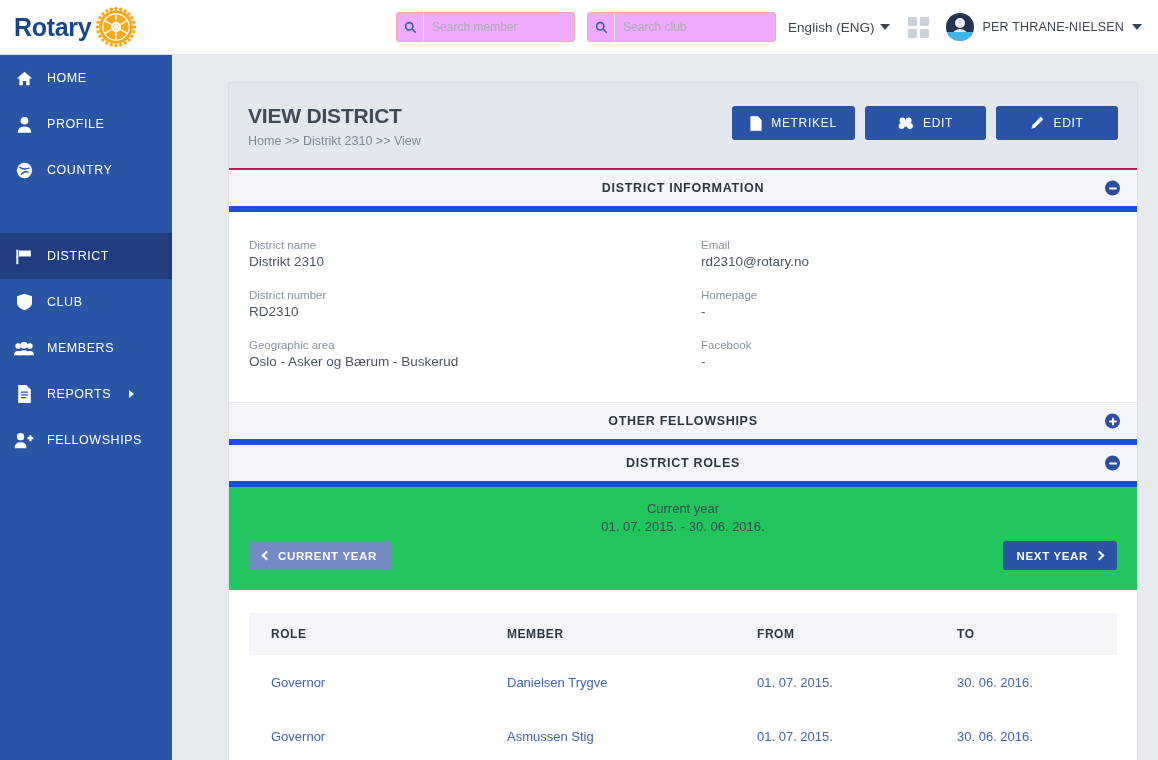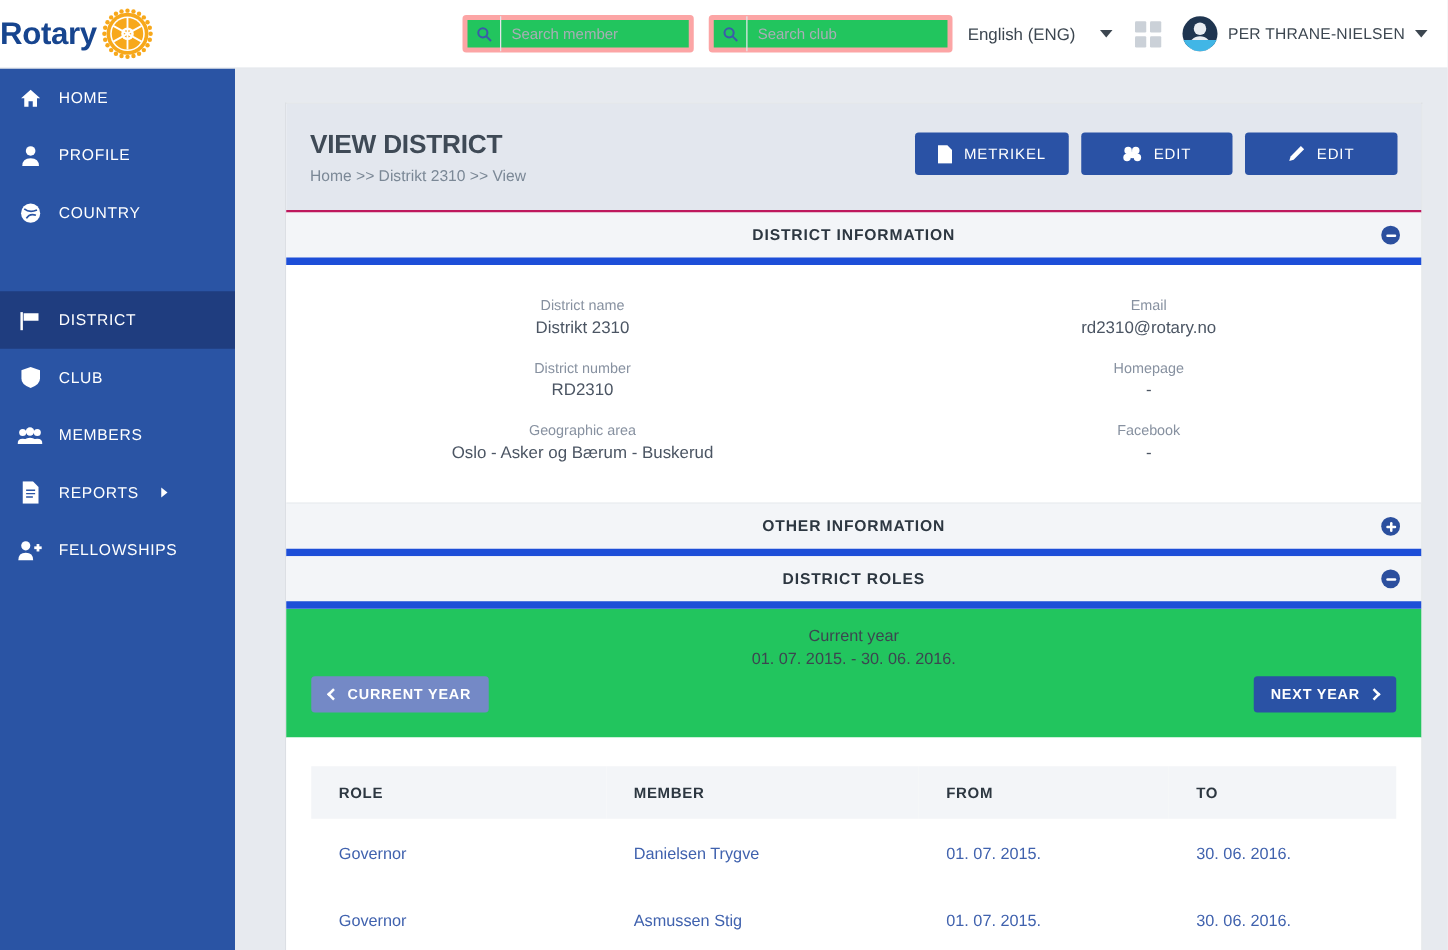--- a/index.html
+++ b/index.html
@@ -13,55 +13,55 @@
   
   .topbar {
     position: absolute; top: 0; left: 0;
     width: 1158px; height: 55px;
     background: #ffffff;
     border-bottom: 1px solid #dfe3e9;
     display: flex; align-items: center;
   }
   .logo-wrap {
     width: 197px; height: 55px;
-    display: flex; align-items: center; 
+    display: flex; align-items: center; padding-left: 14px;
   }
   .logo-text {
     font-size: 25px; font-weight: bold; color: #17458f;
     letter-spacing: -0.3px; line-height: 1;
   }
   .logo-gear { width: 42px; height: 42px; margin-left: 4px; }
 
   .topbar-right {
     flex: 1; height: 55px;
     display: flex; align-items: center;
     justify-content: flex-end; padding-right: 16px; gap: 0;
   }
   .search-box {
     display: flex; align-items: center;
-    height: 30px; border: 4px solid #fca5a5; border-radius: 3px;
-    background: #22c55e; margin-right: 12px;
+    height: 30px; border: 1px solid #fca5a5; border-radius: 3px;
+    background: #f0abfc; margin-right: 12px;
   }
   .search-box .sicon {
     width: 27px; height: 28px;
     display: flex; align-items: center; justify-content: center;
     border-right: 1px solid #e3e6ea;
   }
   .search-box input {
     border: 0; outline: none; height: 28px;
     font-size: 12px; color: #555; background: transparent;
     font-family: "Liberation Sans", sans-serif;
     padding: 0 8px;
   }
   .search-box input::placeholder { color: #a8aeb5; }
   .search-member input { width: 150px; }
   .search-club input { width: 160px; }
 
   .lang {
-    display: flex; align-items: center; gap: 20px;
+    display: flex; align-items: center; gap: 6px;
     font-size: 13.5px; color: #3c4650; margin-right: 18px; cursor: pointer;
   }
   .caret-down {
     width: 0; height: 0;
     border-left: 5px solid transparent; border-right: 5px solid transparent;
     border-top: 6px solid #3c4650;
   }
   .grid-icon {
     display: grid; grid-template-columns: 9px 9px; grid-template-rows: 9px 9px;
     gap: 3px; margin-right: 17px; cursor: pointer;
@@ -83,21 +83,21 @@
   }
   .avatar .shoulder {
     position: absolute; width: 28px; height: 9px; bottom: 0; left: 0;
     background: #41b6e6;
   }
   .user-name { font-size: 12.5px; color: #3c4650; letter-spacing: 0.2px; }
 
   
   .sidebar {
     position: absolute; top: 55px; left: 0;
-    width: 188px; height: 705px;
+    width: 172px; height: 705px;
     background: #2a54a4;
   }
   .nav-item {
     height: 46px; display: flex; align-items: center;
     padding-left: 14px; gap: 13px; cursor: pointer;
   }
   .nav-item.active { background: #1f3d7f; margin-top: 40px; }
   .nav-label {
     color: #ffffff; font-size: 12.5px; letter-spacing: 0.55px;
   }
@@ -169,21 +169,21 @@
   .toggle-circle .bar-v {
     position: absolute; width: 2px; height: 8px; background: #fff; border-radius: 1px;
   }
 
   .info-body {
     background: #fff; padding: 27px 0 33px 0;
     display: flex; border-bottom: 1px solid #e4e7eb;
   }
   .info-col { width: 50%; padding-left: 20px; }
   .info-col.right { padding-left: 18px; }
-  .field { margin-bottom: 20px; text-align: center; }
+  .field { margin-bottom: 20px; }
   .field:last-child { margin-bottom: 0; }
   .field-label {
     font-size: 11.5px; color: #8791a0; margin-bottom: 3px;
   }
   .field-value { font-size: 13.5px; color: #4b5563; }
 
   .year-body { background: #22c55e; padding: 14px 20px 20px 20px; }
   .year-center { text-align: center; }
   .year-center .cy { font-size: 13px; color: #3c4650; }
   .year-center .cr { font-size: 13px; color: #3c4650; margin-top: 3px; }
@@ -478,21 +478,21 @@
           <div class="field-value">-</div>
         </div>
         <div class="field">
           <div class="field-label">Facebook</div>
           <div class="field-value">-</div>
         </div>
       </div>
     </div>
 
     <div class="section-head">
-      <span class="stitle">OTHER INFORMATION</span>
+      <span class="stitle">OTHER FELLOWSHIPS</span>
       <span class="toggle-circle">
         <span class="bar-h"></span>
           <span class="bar-v"></span>
       </span>
     </div>
 
     <div class="section-head">
       <span class="stitle">DISTRICT ROLES</span>
       <span class="toggle-circle">
         <span class="bar-h"></span>

